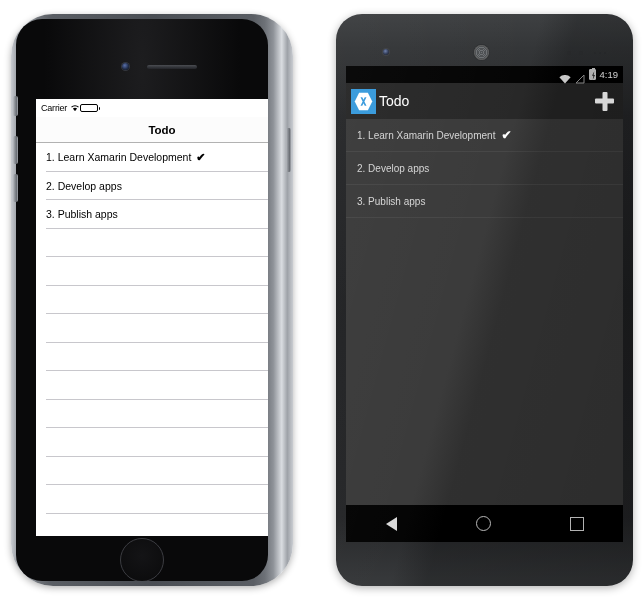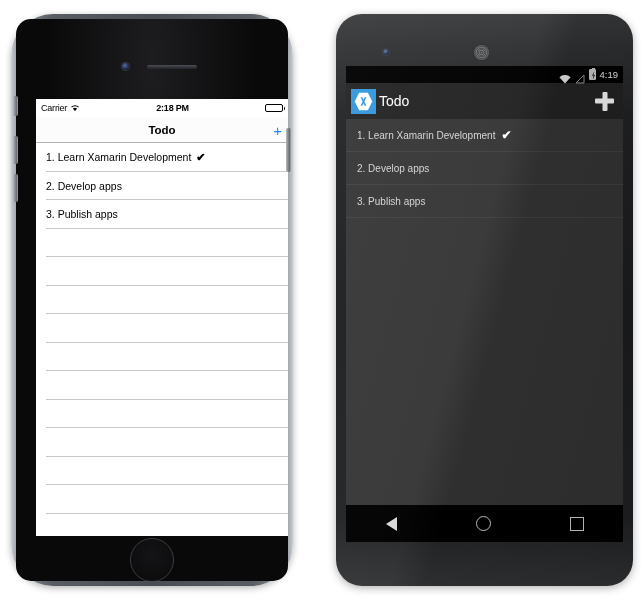--- a/index.html
+++ b/index.html
@@ -32,22 +32,22 @@
       #c9ccd1 0%, #9ea2a8 2%, #dadde1 4%,
       #8e9298 7%, #6d7177 10%, #5a5e64 14%,
       #4a4e54 50%,
       #5a5e64 86%, #6d7177 90%, #8e9298 93%,
       #dadde1 96%, #9ea2a8 98%, #c9ccd1 100%);
     box-shadow: 0 2px 7px rgba(0,0,0,0.30);
   }
   .ip-body {
     position: absolute;
     left: 5px; top: 5px;
-    width: 272px; height: 562px;
-    border-radius: 15px;
+    width: 252px; height: 562px;
+    border-radius: 26px;
     background: #0b0b0c;
     background: radial-gradient(ellipse at 50% 8%, #1d1d1f 0%, #09090a 55%);
     overflow: hidden;
   }
   .ip-btn {
     position: absolute;
     background: linear-gradient(90deg,#b9bcc1 0%, #8e9298 35%, #6c7076 70%, #a7aab0 100%);
     border-radius: 2px;
   }
   .ip-silent { left: 2px; top: 82px; width: 5px; height: 20px; }
@@ -403,21 +403,20 @@
       <div class="ios-statusbar">
         <div class="ios-sb-left">
           <span class="ios-carrier">Carrier</span>
           <span class="ios-wifi">
             <svg width="10" height="8" viewBox="0 0 10 8">
               <path d="M5 7.2 L2.9 4.6 A3.3 3.3 0 0 1 7.1 4.6 Z" fill="#000"></path>
               <path d="M1.5 3.2 A5.2 5.2 0 0 1 8.5 3.2" stroke="#000" stroke-width="1.1" fill="none"></path>
             </svg>
           </span>
         </div>
-        <div class="ios-sb-center">2:18 PM</div>
         <div class="ios-sb-right">
           <span class="ios-battery">
             <span class="ios-battery-fill"></span>
           </span>
         </div>
       </div>
 
       <div class="ios-navbar">
         <span class="ios-navtitle">Todo</span>
         <span class="ios-navplus">+</span>

